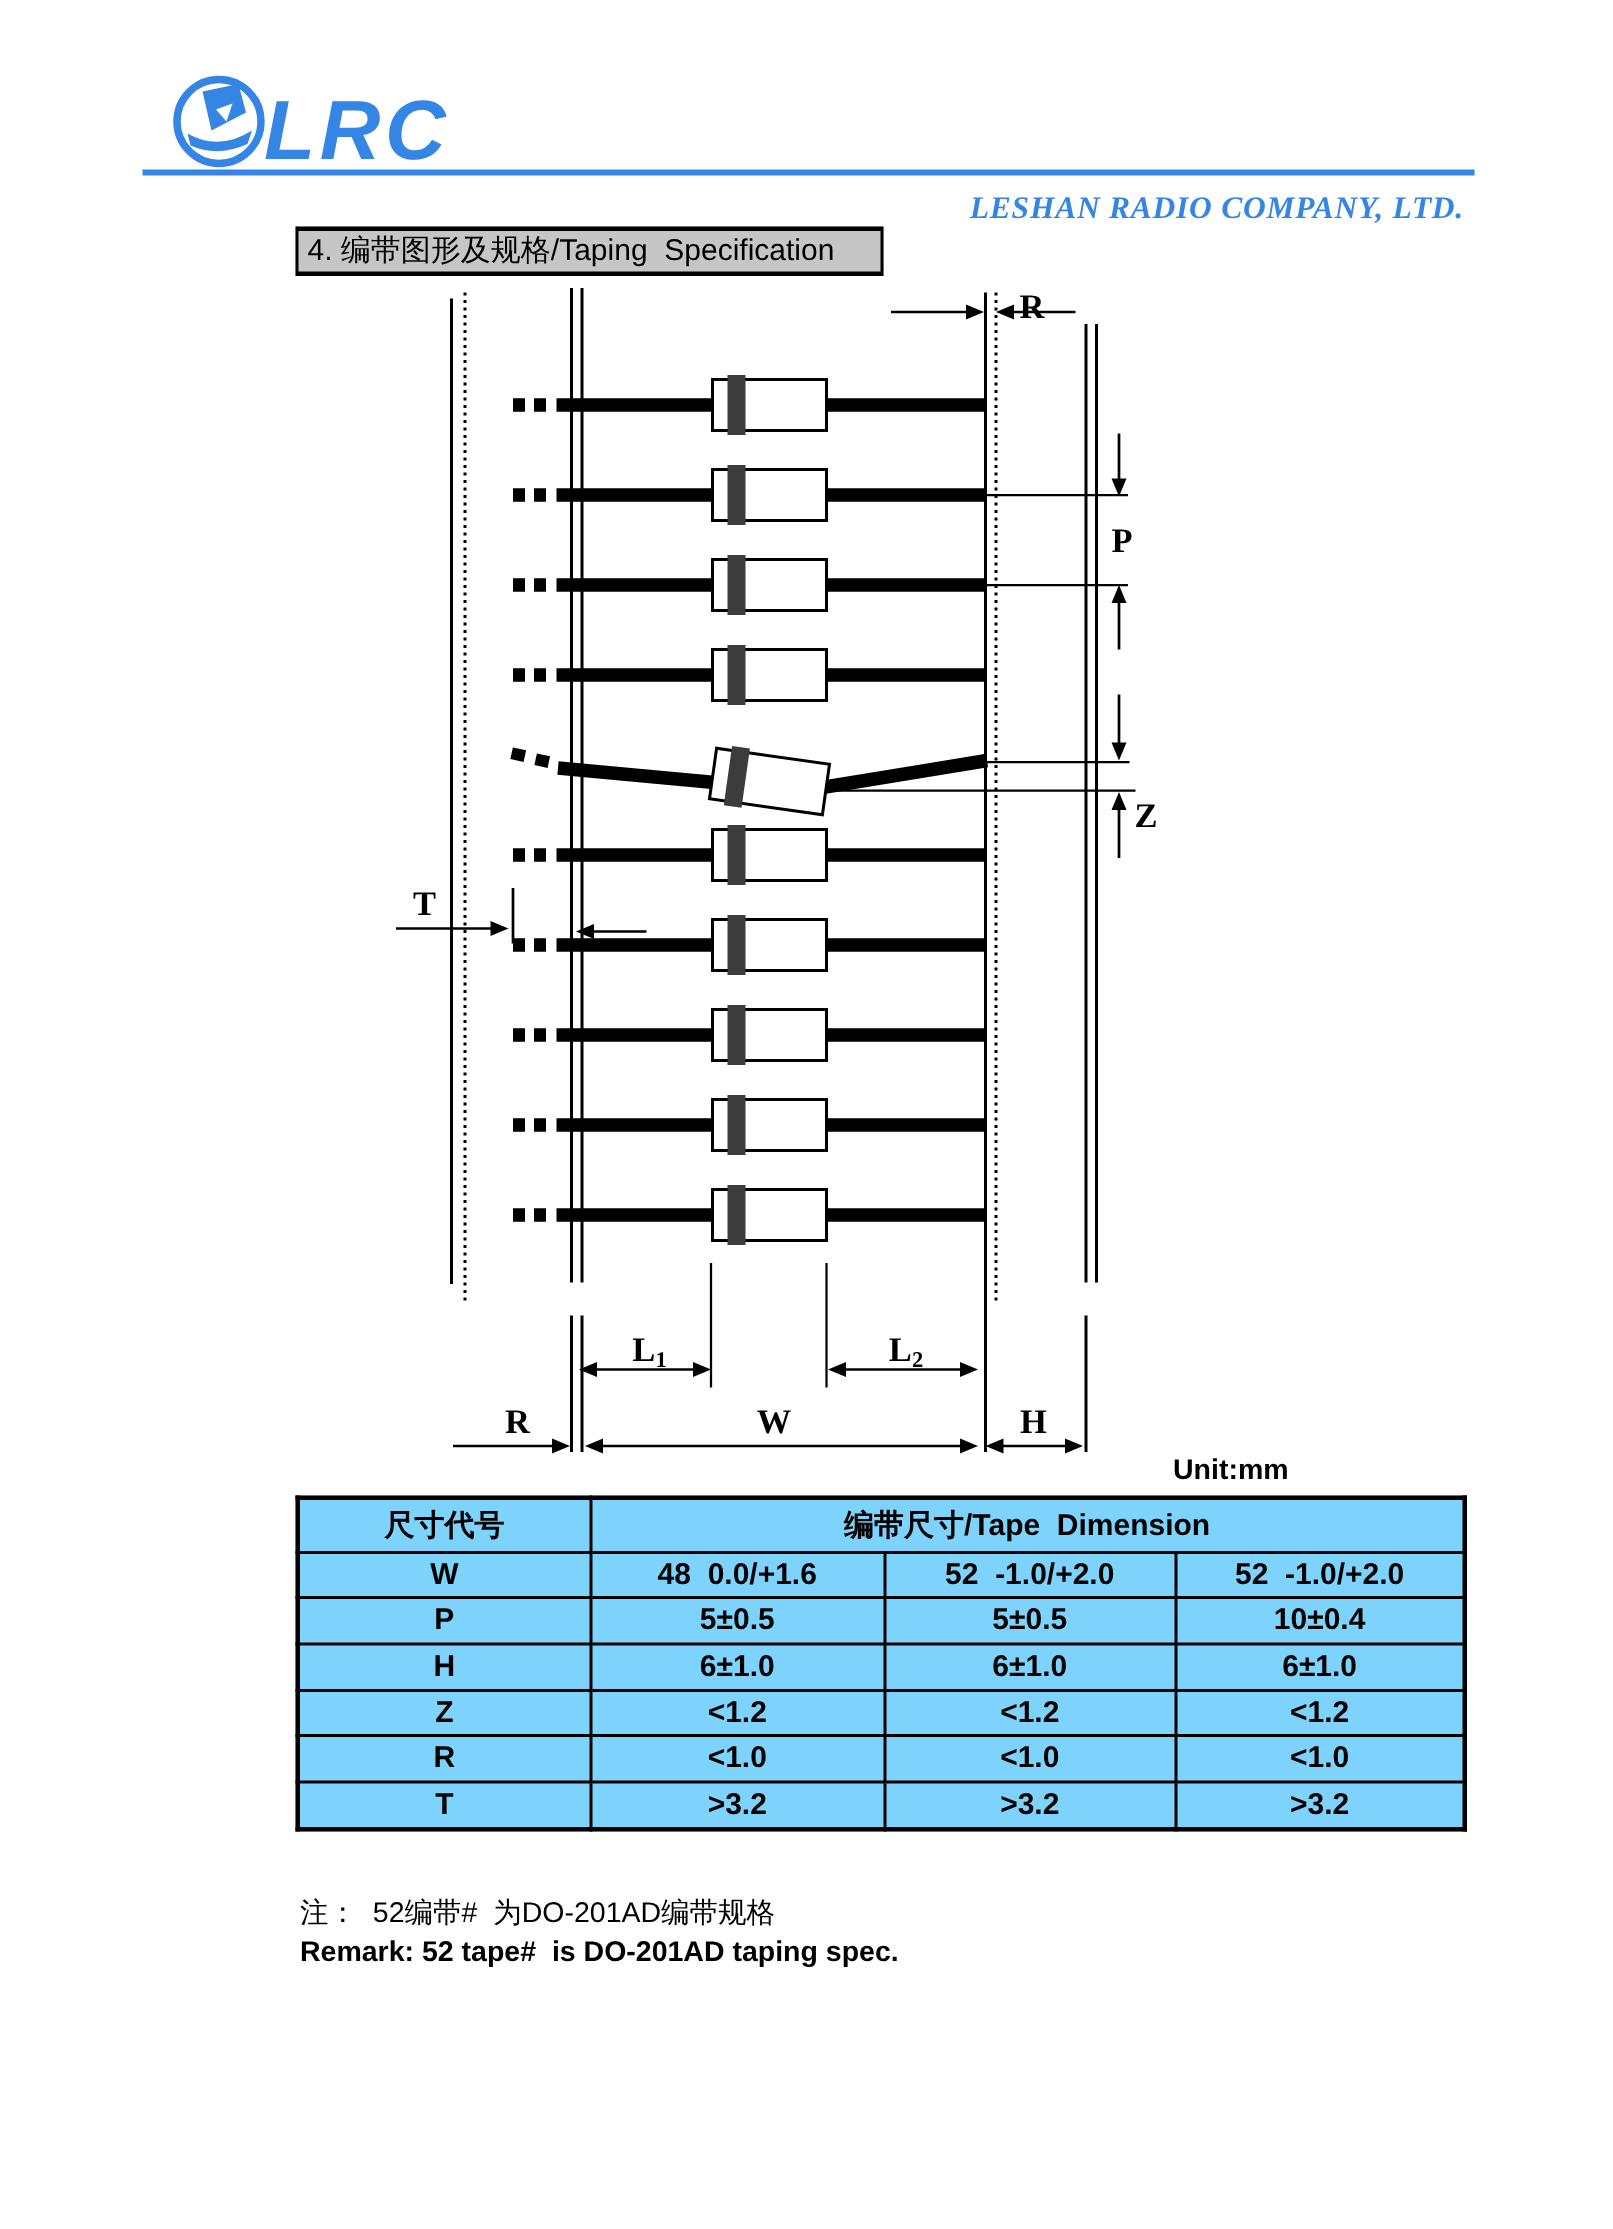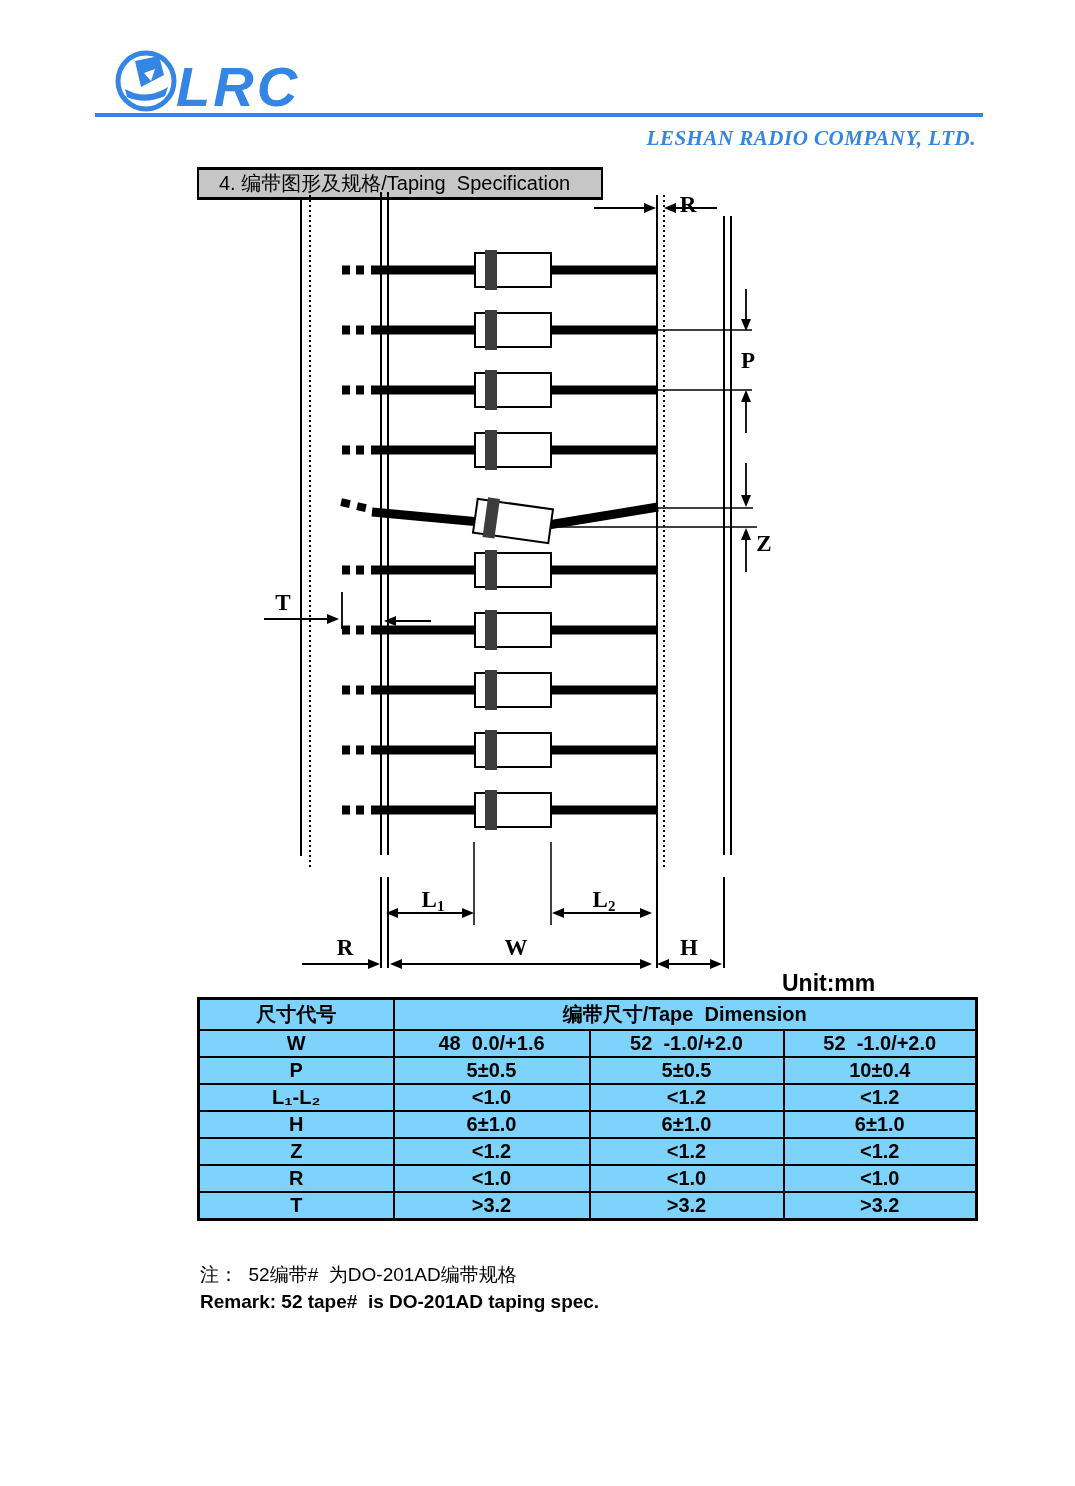--- a/index.html
+++ b/index.html
@@ -7,26 +7,26 @@
         font-family:"Liberation Sans","DejaVu Sans",sans-serif;color:#000;text-decoration:underline;}
   
   .logo-svg{position:absolute;left:110px;top:45px;width:205px;height:74px;}
   .company{position:absolute;left:480px;top:86px;width:496px;text-align:right;
            font-family:"Liberation Serif","DejaVu Serif",serif;font-weight:bold;font-style:italic;
            font-size:21px;color:#3585E5;letter-spacing:.5px;white-space:pre;margin-top:40px;}
   .rule{position:absolute;left:95px;top:113px;width:888px;height:4px;background:#3585E5;}
   
   .sec-title{position:absolute;left:197px;top:151px;width:382px;height:27px;background:#C6C6C6;
              border-top:3px solid #000;border-bottom:3px solid #000;border-left:2px solid #000;border-right:2px solid #000;
-             font-size:20px;line-height:27px;padding-left:20px;white-space:pre;margin-top:16px;}
+             font-size:20px;line-height:27px;padding-left:6px;white-space:pre;}
   
   .diagram{position:absolute;left:255px;top:186px;width:545px;height:800px;}
   .dimlabel{font-family:"Liberation Serif","DejaVu Serif",serif;font-weight:bold;font-size:23px;fill:#000;}
   
-  .unit{position:absolute;left:782px;top:970px;font-size:23px;font-weight:bold;text-align:right;}
+  .unit{position:absolute;left:782px;top:970px;font-size:19px;font-weight:bold;text-align:right;}
   table.spec{position:absolute;left:197px;top:997px;width:778px;height:224px;border-collapse:collapse;
              table-layout:fixed;background:#7dd3fc;border:3px solid #000;}
   table.spec td{border:2px solid #000;text-align:center;vertical-align:middle;
                 font-size:20px;font-weight:bold;white-space:pre;padding:0;}
   
   .note-cn{position:absolute;left:200px;top:1262px;font-size:19px;white-space:pre;}
   .note-en{position:absolute;left:200px;top:1291px;font-size:19px;font-weight:bold;white-space:pre;text-align:right;}
 </style>
 </head>
 <body>
@@ -177,26 +177,20 @@
       <td>52  -1.0/+2.0</td>
       <td>52  -1.0/+2.0</td>
     </tr>
     <tr>
       <td>P</td>
       <td>5±0.5</td>
       <td>5±0.5</td>
       <td>10±0.4</td>
     </tr>
     <tr>
-      <td>L₁-L₂</td>
-      <td>&lt;1.0</td>
-      <td>&lt;1.2</td>
-      <td>&lt;1.2</td>
-    </tr>
-    <tr>
       <td>H</td>
       <td>6±1.0</td>
       <td>6±1.0</td>
       <td>6±1.0</td>
     </tr>
     <tr>
       <td>Z</td>
       <td>&lt;1.2</td>
       <td>&lt;1.2</td>
       <td>&lt;1.2</td>

